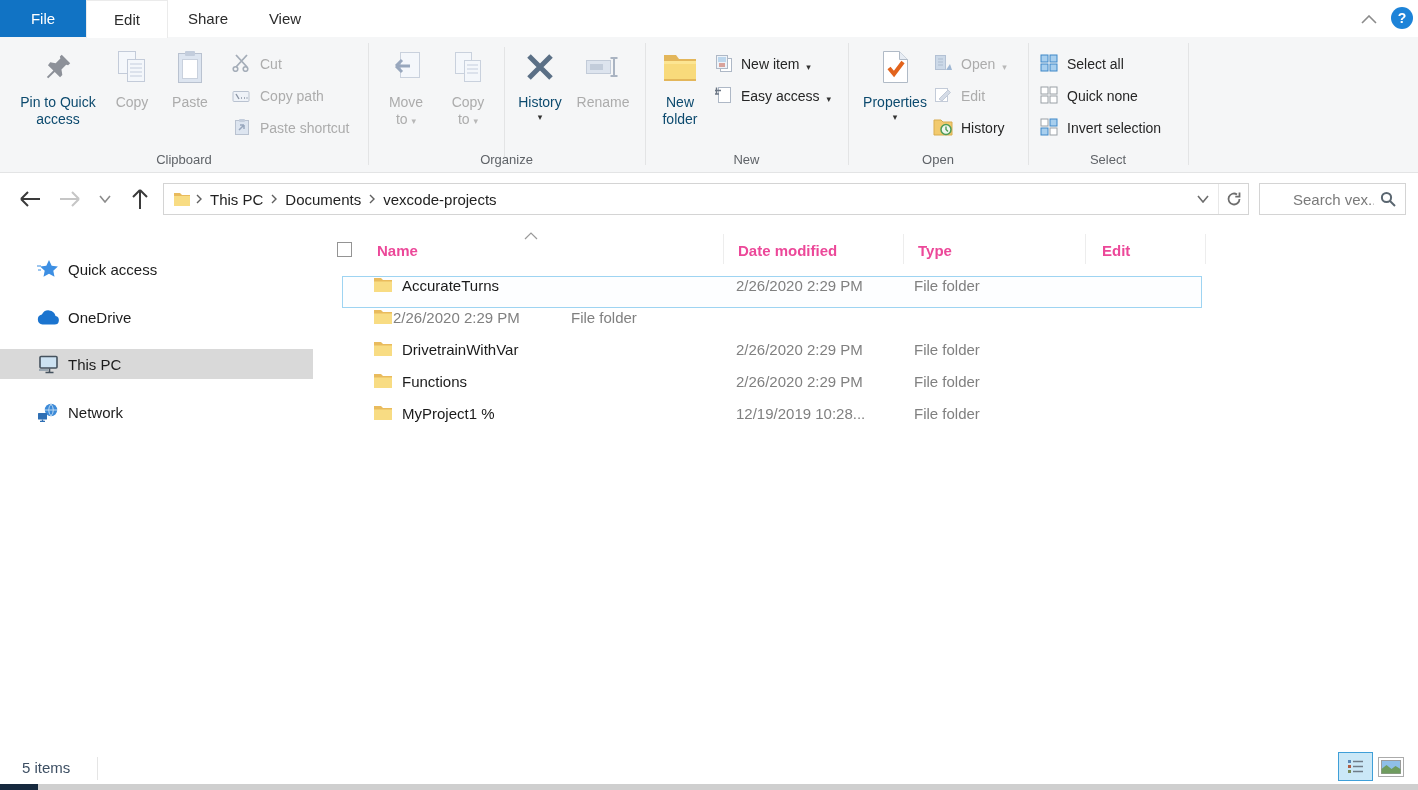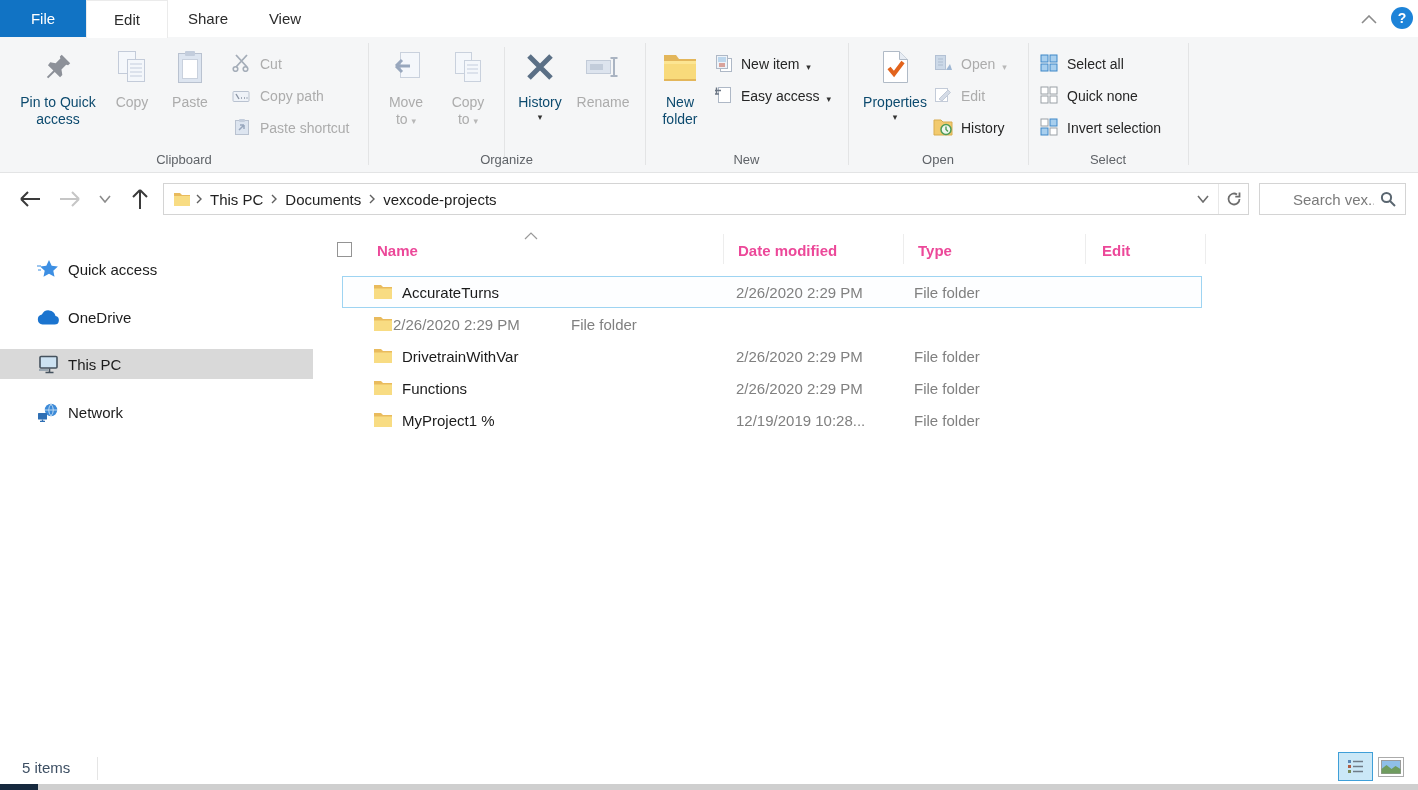--- a/index.html
+++ b/index.html
@@ -54,21 +54,21 @@
   .side-item.selected{background:#d9d9d9;}
   .side-icon{width:24px;margin-left:36px;margin-right:8px;display:flex;justify-content:center;}
 
   
   .list{position:absolute;left:330px;top:222px;right:0;bottom:38px;background:#fff;}
   .lheader{position:absolute;top:6px;left:0;right:0;height:42px;color:#ec4899;font-weight:bold;}
   .hcheck{position:absolute;left:7px;top:14px;width:15px;height:15px;border:1px solid #949494;background:#fff;}
   .hcol{position:absolute;top:14px;}
   .hsep{position:absolute;top:6px;height:30px;width:1px;background:#ededed;}
   .hsort{position:absolute;left:194px;top:-2px;}
-  .row{position:absolute;left:12px;width:860px;height:32px;display:flex;align-items:center;border:1px solid transparent;}
+  .row{position:absolute;left:12px;width:860px;height:32px;display:flex;border:1px solid transparent;}
   .row.selected{border:1px solid #9ed4f2;background:#fdfeff;}
   .ficon{margin-left:30px;width:20px;display:flex;}
   .fname{margin-left:9px;width:334px;color:#1b1b1b;overflow:hidden;white-space:nowrap;}
   .fdate{width:178px;color:#808080;white-space:nowrap;}
   .ftype{width:184px;color:#808080;}
   .fsize{color:#808080;}
 
   
   .statusbar{position:absolute;left:0;bottom:6px;height:32px;width:100%;background:#fff;}
   .count{position:absolute;left:22px;top:7px;color:#3d4f63;}

